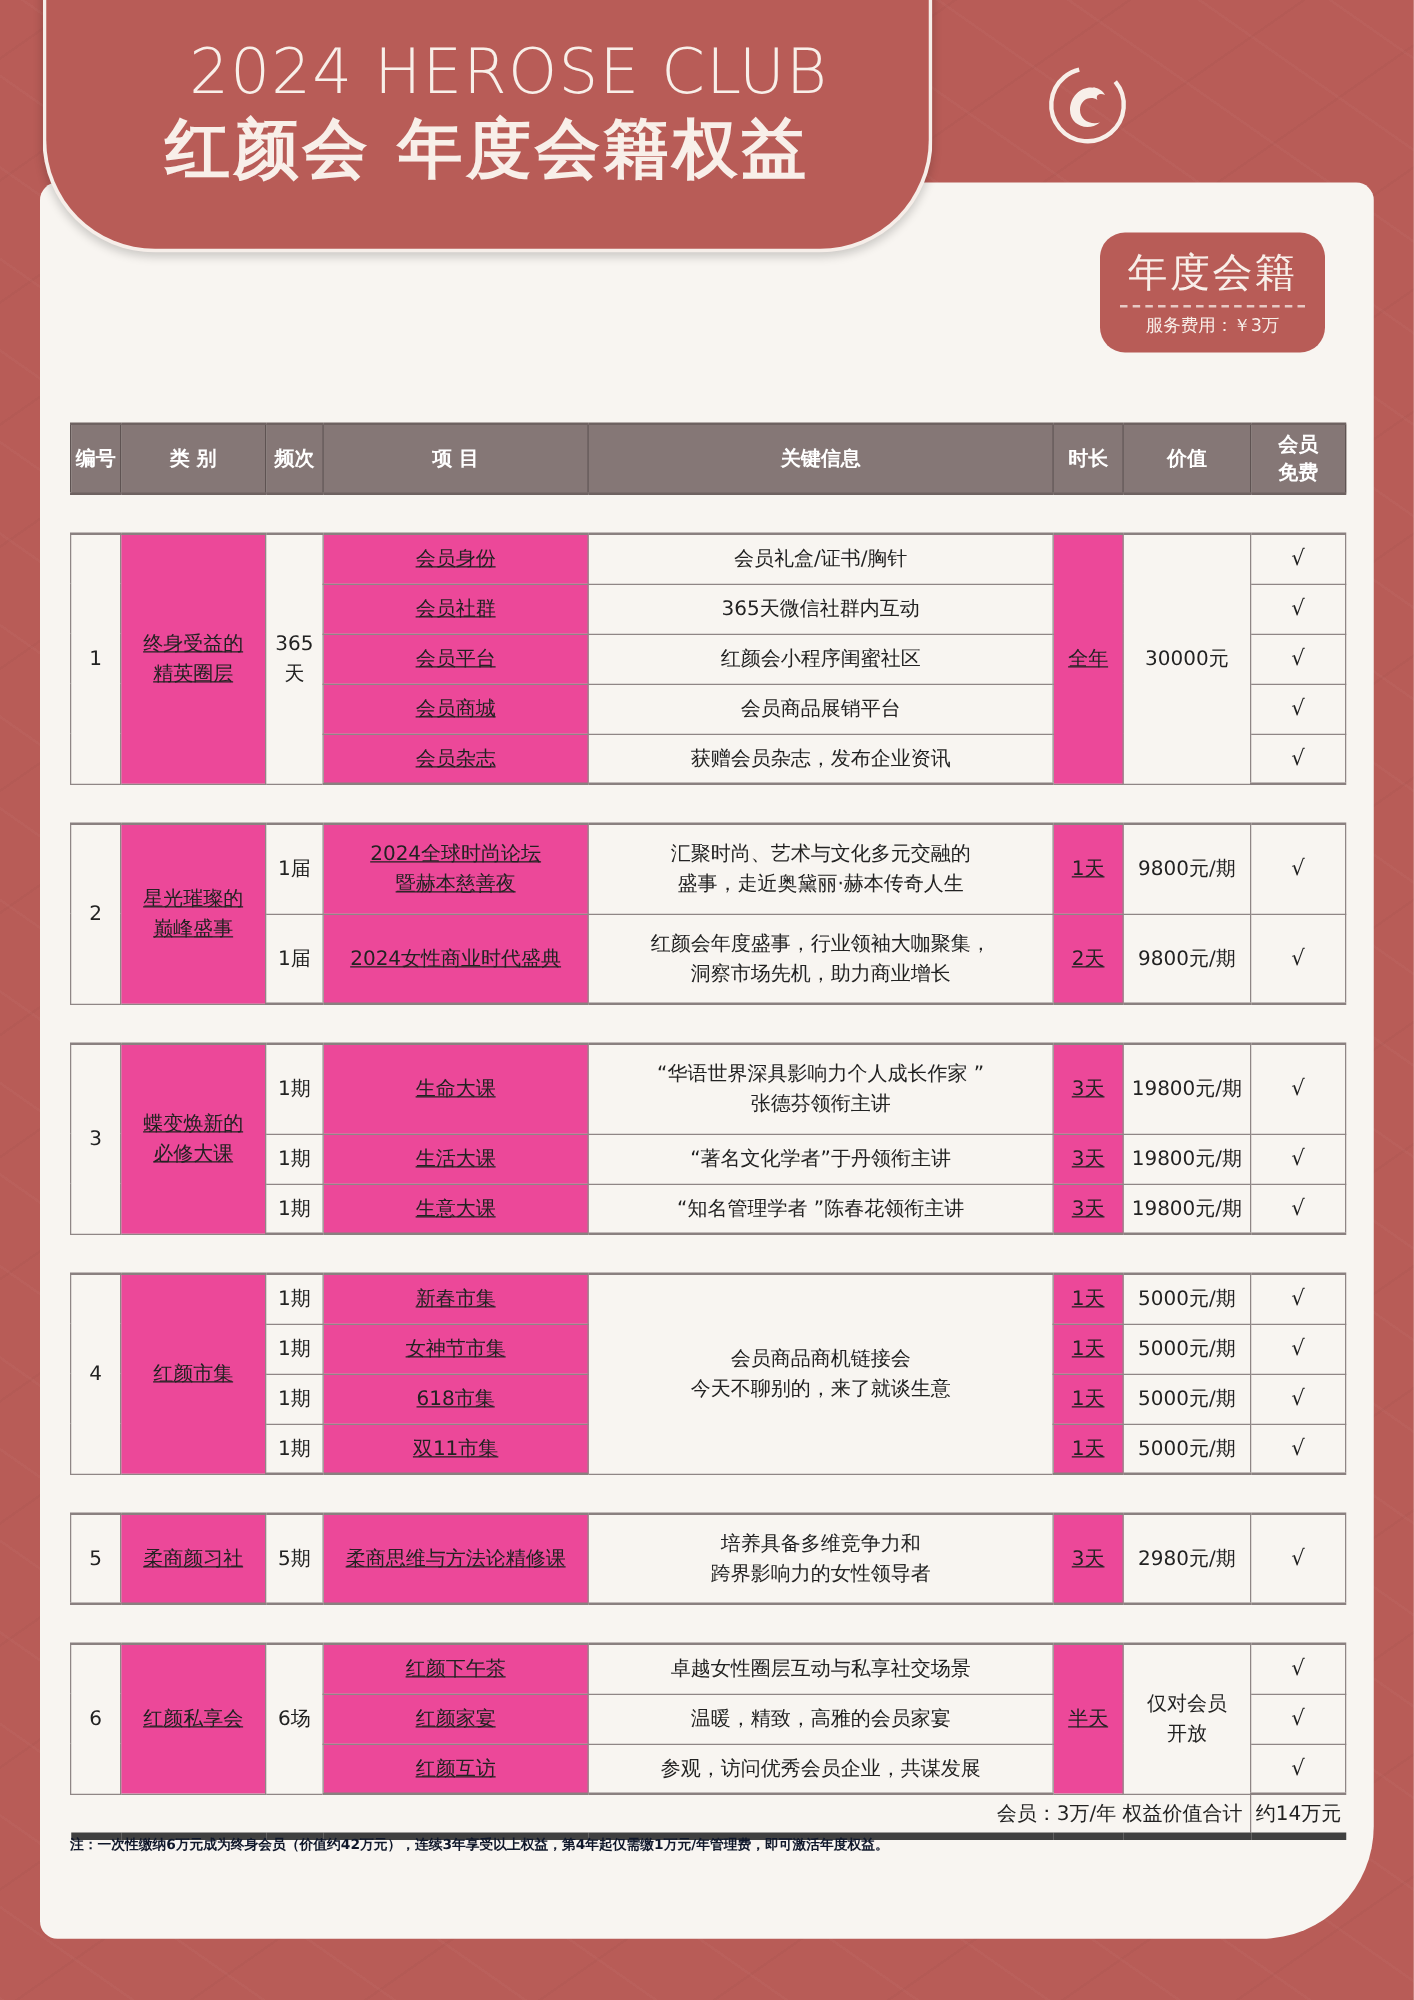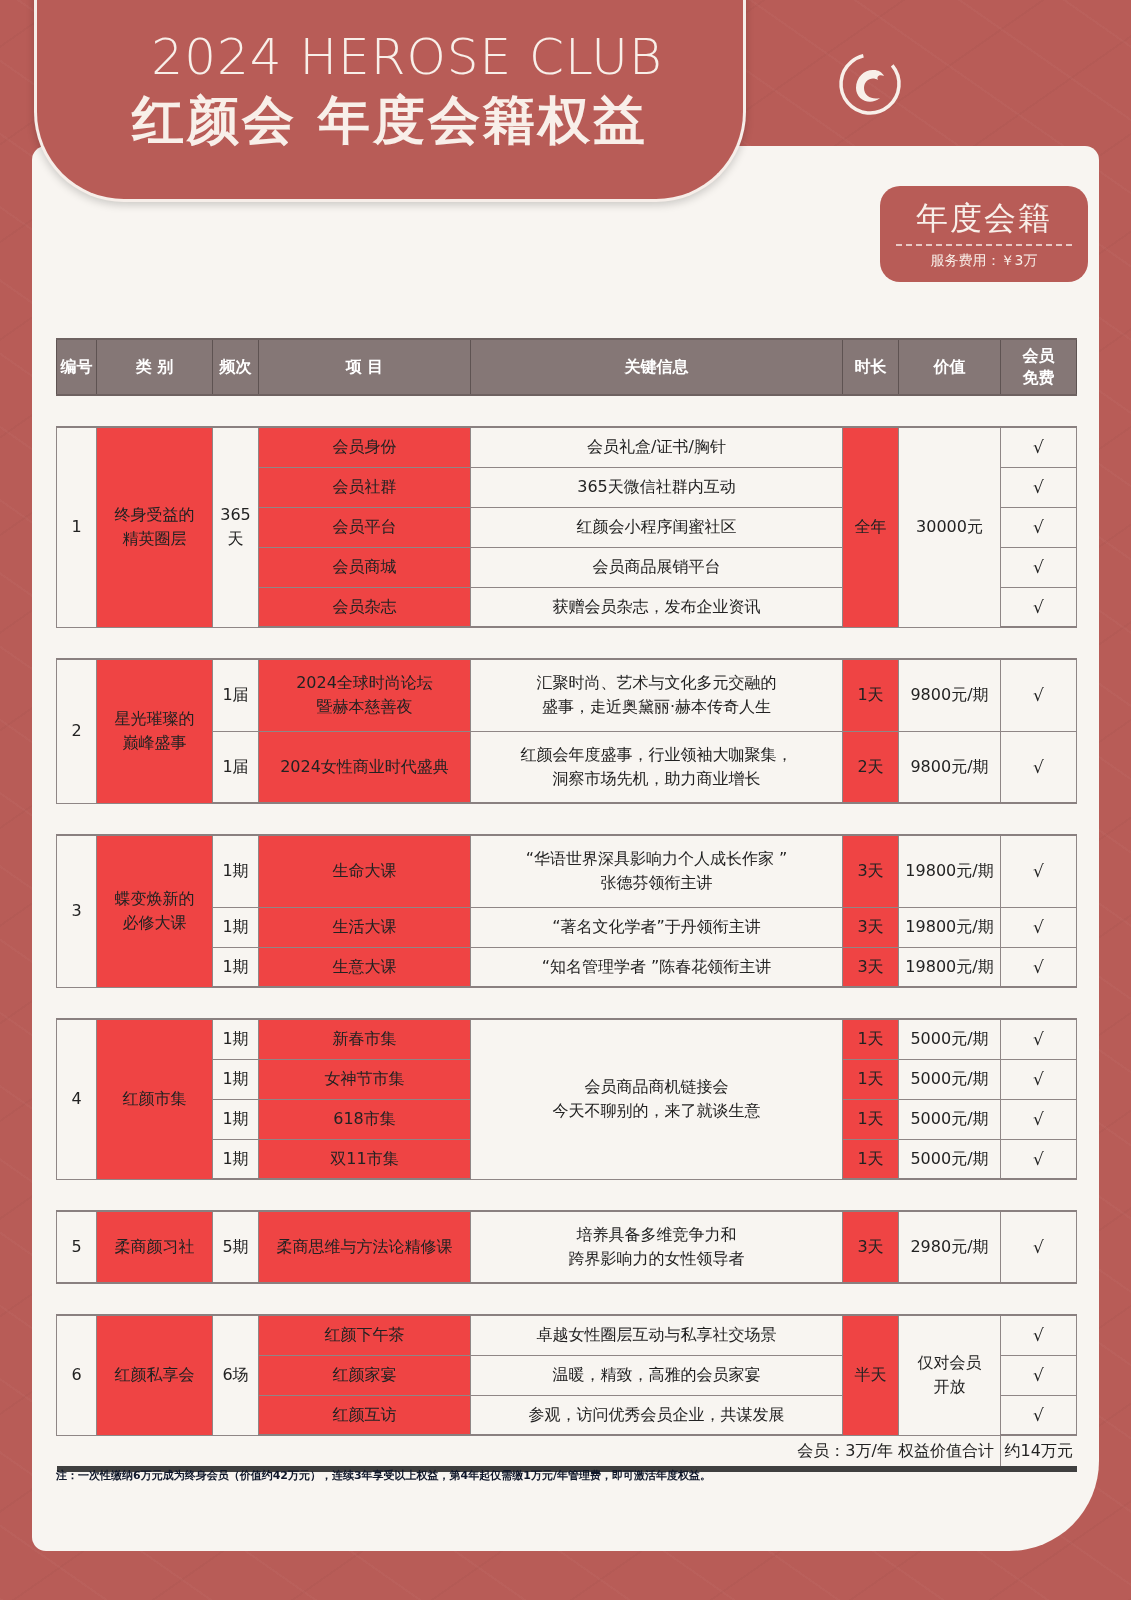--- a/index.html
+++ b/index.html
@@ -54,21 +54,21 @@
   .logo {
     position: absolute; left: 836px; top: 50px;
     display: flex; align-items: center; gap: 8px;
     color: #f8efe9;
   }
   .logo-mark { width: 68px; height: 68px; }
   .logo-text { font-size: 42px; letter-spacing: 4px; font-family: "DejaVu Serif", serif; }
 
   .badge {
     position: absolute; left: 880px; top: 186px;
-    width: 208px; height: 96px;
+    width: 180px; height: 96px;
     background: #b85c57;
     border-radius: 20px;
     color: #f8efe9;
     text-align: center;
   }
   .badge-title { font-size: 32px; padding-top: 12px; line-height: 40px; letter-spacing: 2px; }
   .badge-line { margin: 6px 16px 0; border-top: 2px dashed rgba(248,239,233,0.75); }
   .badge-sub { font-size: 14px; margin-top: 6px; }
 
   table.benefits {
@@ -92,21 +92,21 @@
   table.benefits td {
     text-align: center; vertical-align: middle;
     border: 1px solid #8f8686;
     height: 40px;
     line-height: 24px;
     padding: 0 4px;
   }
   table.benefits tr.gap td { border: none; height: 32px; background: transparent; }
   table.benefits tr.grp-top td { border-top: 2px solid #8a8080; }
   table.benefits tr.grp-bottom td { border-bottom: 2px solid #8a8080; }
-  td.pink { background: #ef4444; }
+  td.pink { background: #ec4899; text-decoration: underline; }
   td.plain { background: #f8f5f1; }
   tr.total td { height: 34px; font-weight: normal; font-size: 16px; border-bottom: 6px solid #404040; }
   .note {
     position: absolute; left: 56px; top: 1468px;
     color: #0f172a; font-weight: bold; font-size: 11px;
     letter-spacing: 0;
   }
   .check { font-size: 17px; }
 </style>
 </head>

